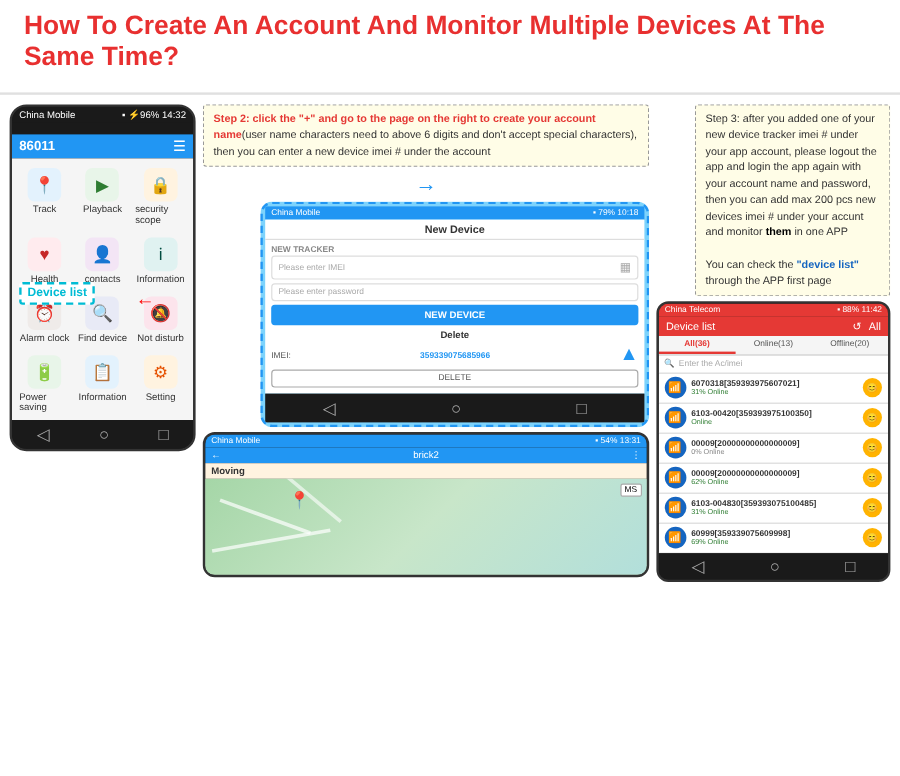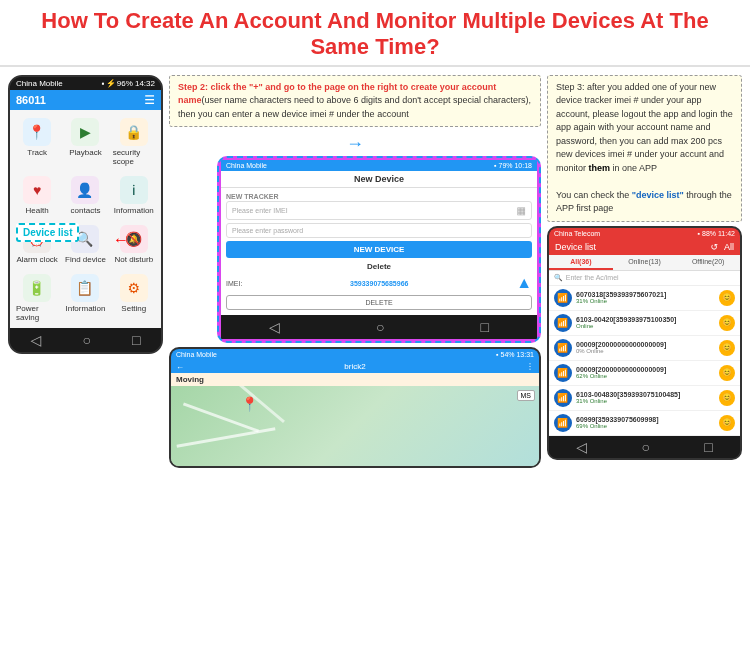--- a/index.html
+++ b/index.html
@@ -14,22 +14,21 @@
 
     .page-wrapper {
       width: 750px;
       height: 647px;
       background: #fff;
       position: relative;
     }
 
     
     .header {
-      text-align: center;
-      padding: 8px 20px 4px;
+      padding: 8px 20px 16px;
       border-bottom: 2px solid #e0e0e0;
     }
     .header-title {
       color: #e83030;
       font-size: 22px;
       font-weight: bold;
       line-height: 1.2;
     }
     .header-subtitle {
       color: #222;
@@ -65,20 +64,21 @@
       padding: 2px 6px;
     }
     .phone-top-bar {
       background: #2196F3;
       color: white;
       font-size: 10px;
       padding: 3px 6px;
       display: flex;
       align-items: center;
       justify-content: space-between;
+      margin-top: 10px;
     }
     .phone-number {
       font-weight: bold;
       font-size: 11px;
     }
     .menu-icon {
       font-size: 12px;
     }
     .device-list-label {
       position: absolute;
@@ -175,21 +175,21 @@
       line-height: 1.5;
       border-radius: 3px;
     }
     .step2-text-box .highlight {
       color: #e53935;
       font-weight: bold;
     }
 
     
     .phone-tracker {
-      background: #d946ef;
+      background: #7dd3fc;
       border-radius: 10px;
       overflow: hidden;
       border: 2px solid #333;
       margin-left: 48px;
     }
     .tracker-status {
       background: #2196F3;
       color: white;
       font-size: 7px;
       display: flex;
@@ -327,20 +327,21 @@
     }
 
     .step3-text {
       border: 1px dashed #999;
       background: #fffde7;
       padding: 5px 8px;
       font-size: 9px;
       color: #333;
       line-height: 1.5;
       border-radius: 3px;
+      margin-left: 32px;
     }
     .step3-text .blue-text {
       color: #1565C0;
       font-weight: bold;
     }
 
     
     .phone-device-list {
       background: #1a1a1a;
       border-radius: 10px;

